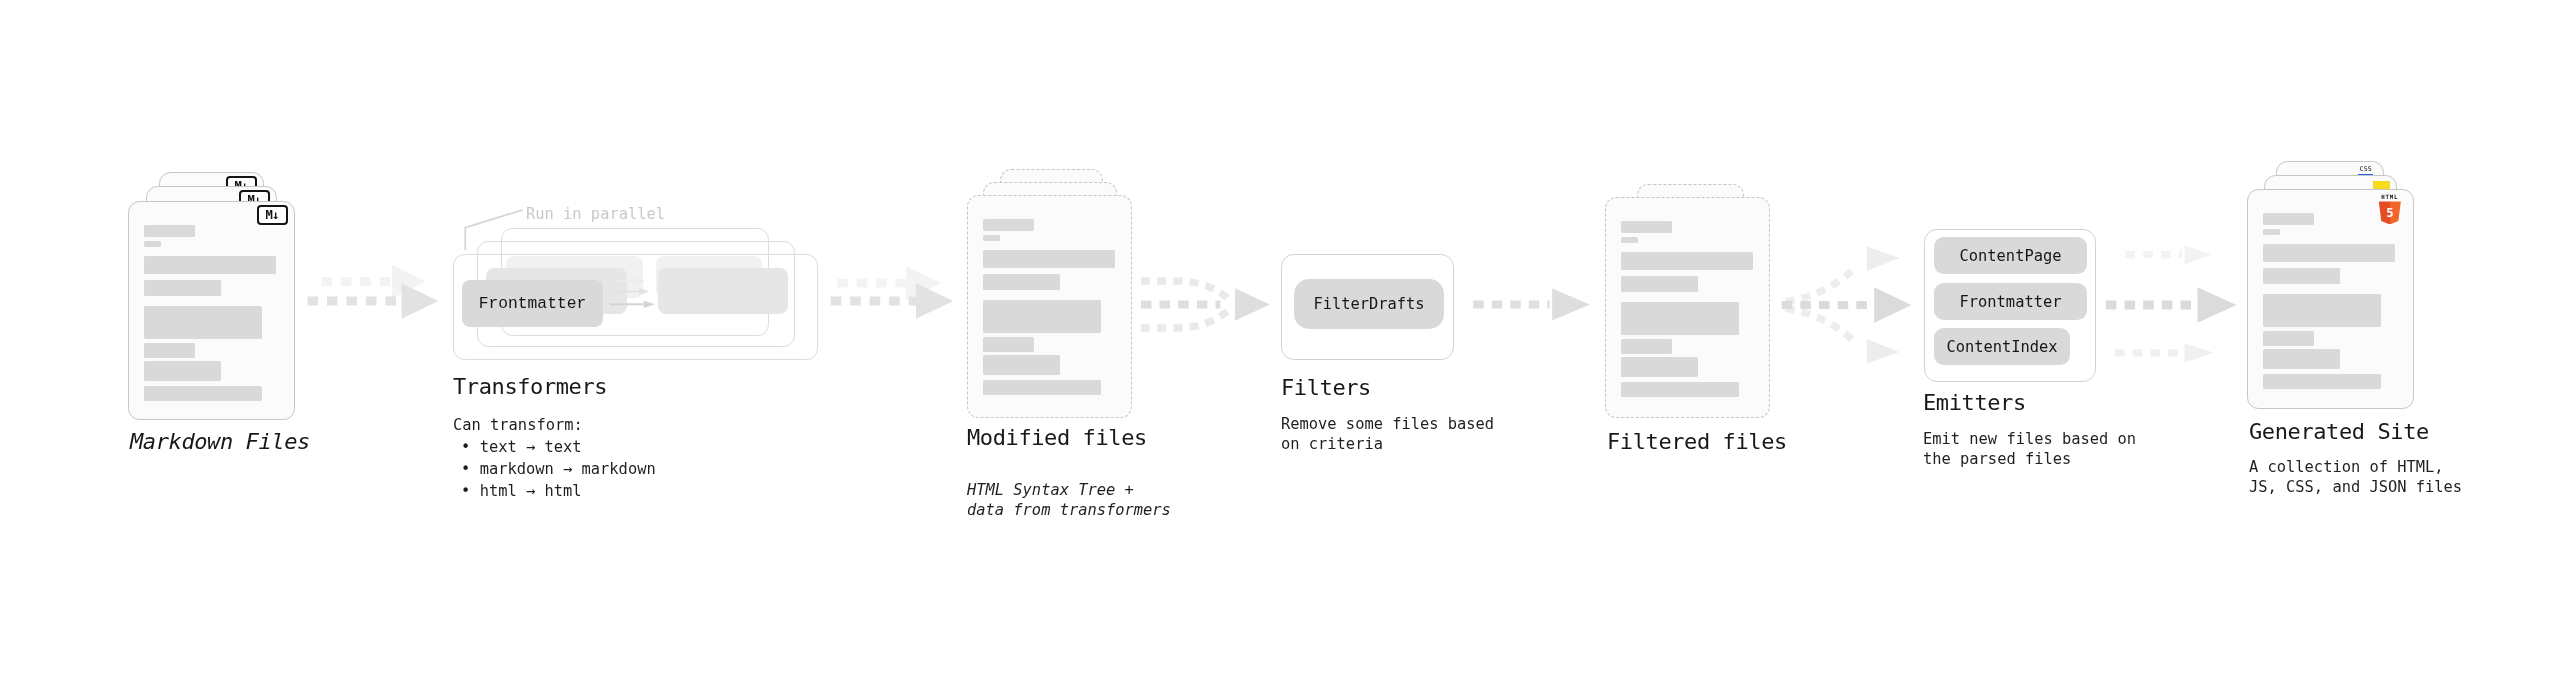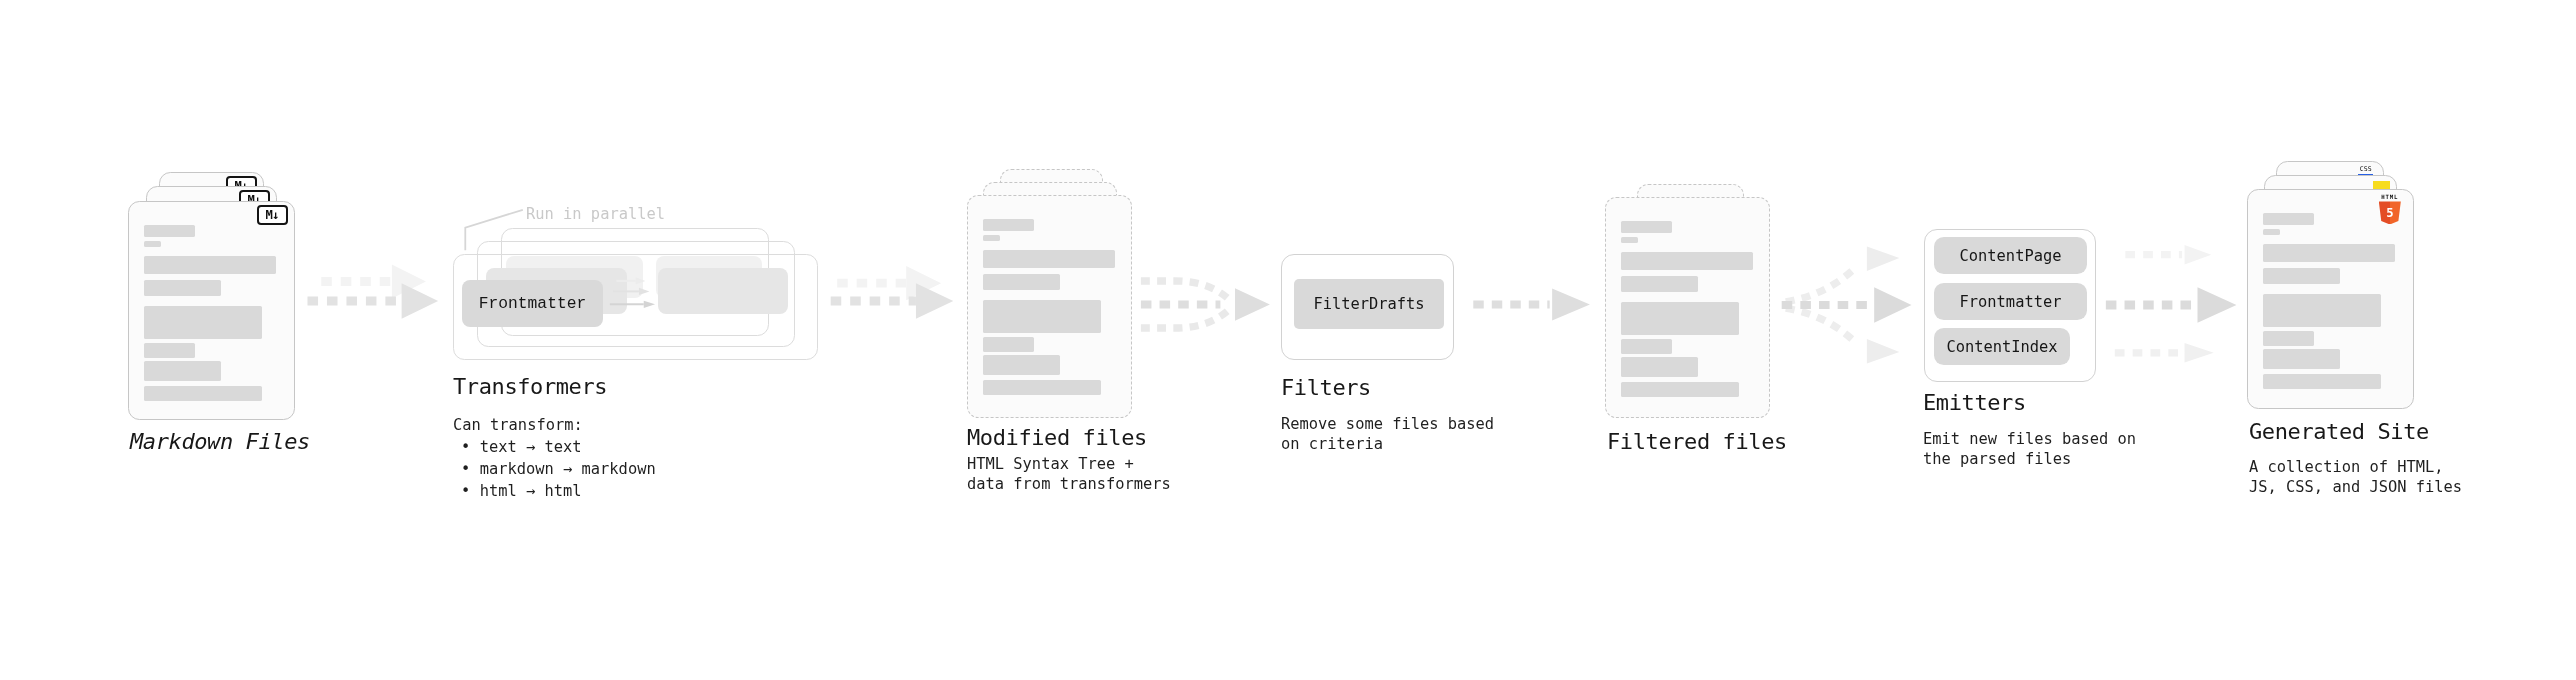--- a/index.html
+++ b/index.html
@@ -117,34 +117,34 @@
       <div class="bar" style="top: 23px; width: 51px; height: 12.2px;"></div>
       <div class="bar" style="top: 39px; width: 17px; height: 5.7px;"></div>
       <div class="bar" style="top: 54px; width: 132px; height: 18px;"></div>
       <div class="bar" style="top: 78px; width: 77px; height: 16.3px;"></div>
       <div class="bar" style="top: 104px; width: 118px; height: 32.5px;"></div>
       <div class="bar" style="top: 141px; width: 51px; height: 14.6px;"></div>
       <div class="bar" style="top: 159px; width: 77px; height: 19.5px;"></div>
       <div class="bar" style="top: 184px; width: 118px; height: 14.6px;"></div>
     </div>
   <div class="stage-title" style="left:967px;top:426px;">Modified files</div>
-  <div class="stage-desc" style="left:967px;top:454px;">
+  <div class="stage-desc" style="left:967px;top:480px;font-style:italic;">
     <div>HTML Syntax Tree +</div>
     <div>data from transformers</div>
   </div>
 
   <svg class="arrow-svg" style="left:1136px;top:268px;" width="142" height="73" viewBox="0 0 175 90">
     <path d="M6,16 H48 Q92,16 117,41" stroke="#e9e9e9" stroke-width="9" stroke-dasharray="11 9" fill="none"></path>
     <path d="M6,74 H48 Q92,74 117,49" stroke="#e9e9e9" stroke-width="9" stroke-dasharray="11 9" fill="none"></path>
     <line x1="6" y1="45" x2="104" y2="45" stroke="#dedede" stroke-width="10" stroke-dasharray="13 10"></line>
     <polygon points="122,25 122,65 165,45" fill="#dedede"></polygon>
   </svg>
 
   <div class="frame-solid" style="left:1281px;top:254px;width:173px;height:106px;"></div>
-  <div class="gray-box" style="left:1294px;top:279px;width:150px;height:50px;border-radius:5px;font-size:15.4px;">FilterDrafts</div>
+  <div class="gray-box" style="left:1294px;top:279px;width:150px;height:50px;border-radius:15px;font-size:15.4px;">FilterDrafts</div>
   <div class="stage-title" style="left:1281px;top:376px;">Filters</div>
   <div class="stage-desc" style="left:1281px;top:414px;">
     <div>Remove some files based</div>
     <div>on criteria</div>
   </div>
 
   <svg class="arrow-svg" style="left:1467px;top:286px;" width="130" height="37" viewBox="0 0 160 46">
     <line x1="7" y1="23" x2="102" y2="23" stroke="#dedede" stroke-width="10" stroke-dasharray="13 10"></line>
     <polygon points="105,3 105,43 152,23" fill="#dedede"></polygon>
   </svg>

